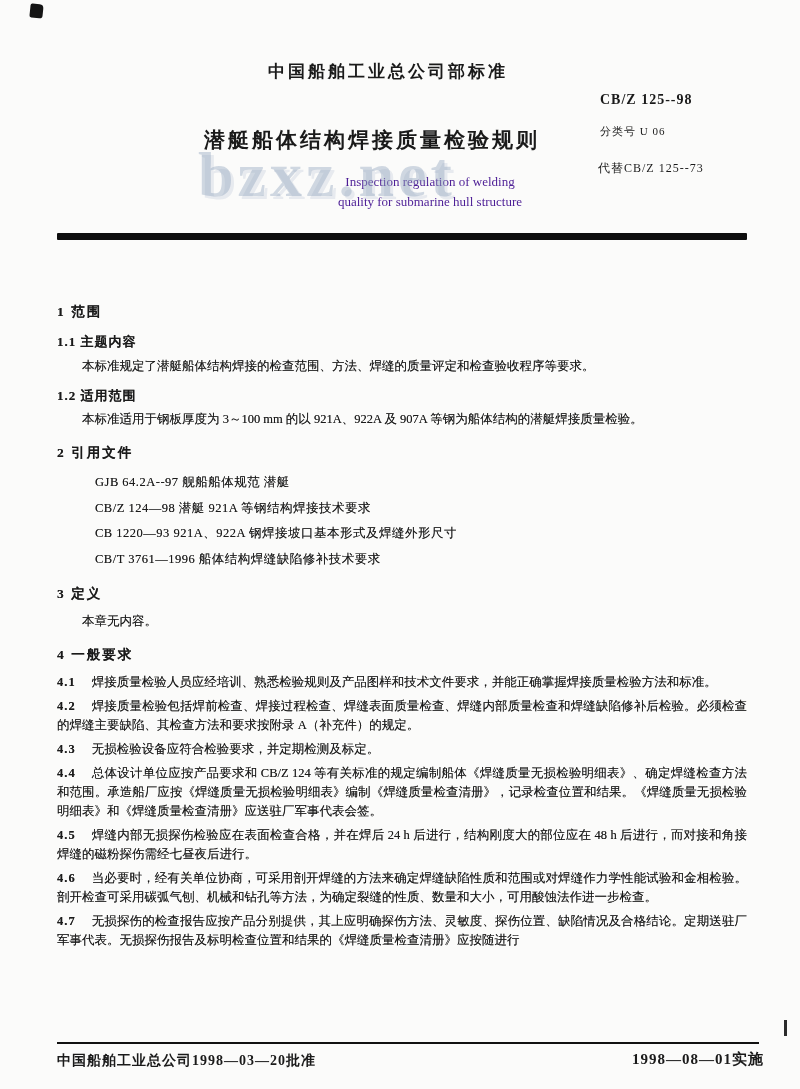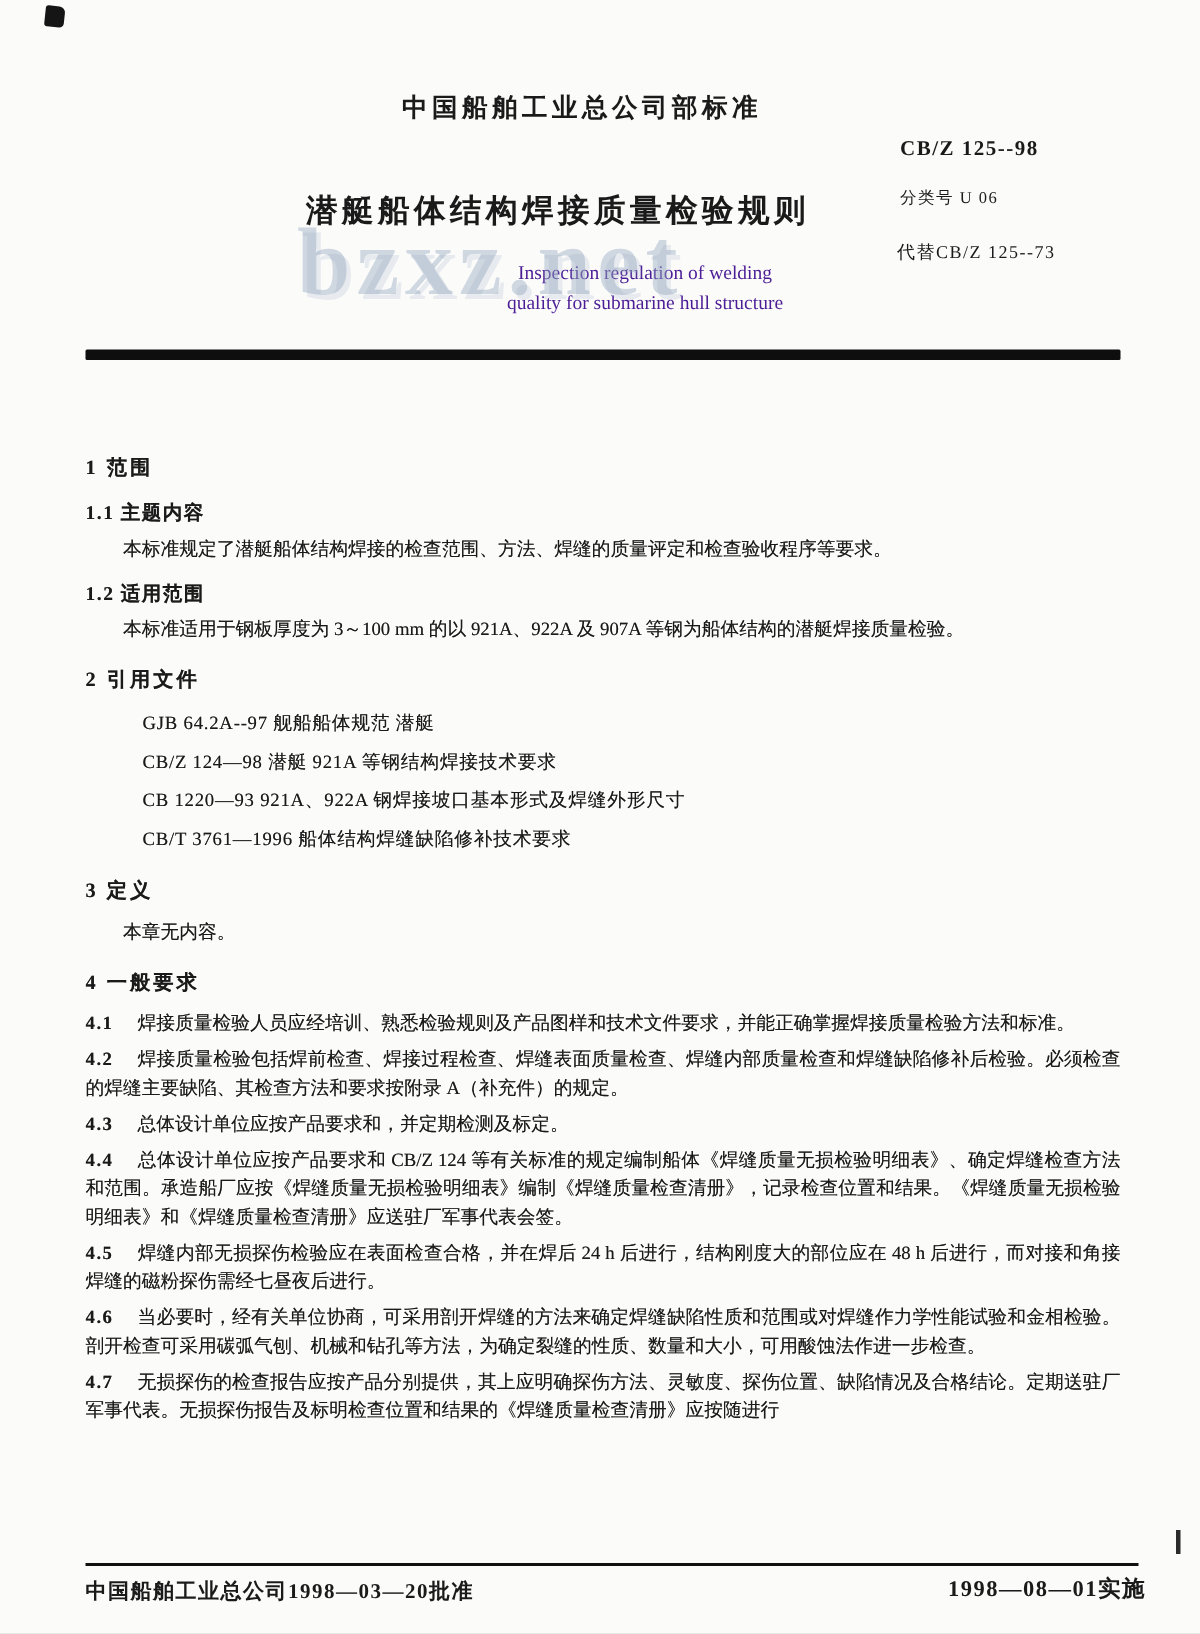--- a/index.html
+++ b/index.html
@@ -125,21 +125,21 @@
     <p class="ref">CB 1220—93  921A、922A 钢焊接坡口基本形式及焊缝外形尺寸</p>
     <p class="ref">CB/T 3761—1996  船体结构焊缝缺陷修补技术要求</p>
 
     <h2 class="h1">3  定义</h2>
     <p class="para">本章无内容。</p>
 
     <h2 class="h1">4  一般要求</h2>
 
     <p class="clause"><span class="num">4.1</span><span>焊接质量检验人员应经培训、熟悉检验规则及产品图样和技术文件要求，并能正确掌握焊接质量检验方法和标准。</span></p>
     <p class="clause"><span class="num">4.2</span><span>焊接质量检验包括焊前检查、焊接过程检查、焊缝表面质量检查、焊缝内部质量检查和焊缝缺陷修补后检验。必须检查的焊缝主要缺陷、其检查方法和要求按附录 A（补充件）的规定。</span></p>
-    <p class="clause"><span class="num">4.3</span><span>总体设计单位应按产品要求和，并定期检测及标定。</span></p>
+    <p class="clause"><span class="num">4.3</span><span>无损检验设备应符合检验要求，并定期检测及标定。</span></p>
     <p class="clause"><span class="num">4.4</span><span>总体设计单位应按产品要求和 CB/Z 124 等有关标准的规定编制船体《焊缝质量无损检验明细表》、确定焊缝检查方法和范围。承造船厂应按《焊缝质量无损检验明细表》编制《焊缝质量检查清册》，记录检查位置和结果。《焊缝质量无损检验明细表》和《焊缝质量检查清册》应送驻厂军事代表会签。</span></p>
     <p class="clause"><span class="num">4.5</span><span>焊缝内部无损探伤检验应在表面检查合格，并在焊后 24 h 后进行，结构刚度大的部位应在 48 h 后进行，而对接和角接焊缝的磁粉探伤需经七昼夜后进行。</span></p>
     <p class="clause"><span class="num">4.6</span><span>当必要时，经有关单位协商，可采用剖开焊缝的方法来确定焊缝缺陷性质和范围或对焊缝作力学性能试验和金相检验。剖开检查可采用碳弧气刨、机械和钻孔等方法，为确定裂缝的性质、数量和大小，可用酸蚀法作进一步检查。</span></p>
     <p class="clause"><span class="num">4.7</span><span>无损探伤的检查报告应按产品分别提供，其上应明确探伤方法、灵敏度、探伤位置、缺陷情况及合格结论。定期送驻厂军事代表。无损探伤报告及标明检查位置和结果的《焊缝质量检查清册》应按随进行</span></p>
   </main>
 
   <div class="edge-tick"></div>
   <div class="rule-footer"></div>
   <div class="footer-approval">中国船舶工业总公司1998—03—20批准</div>
   <div class="footer-impl">1998—08—01实施</div>

